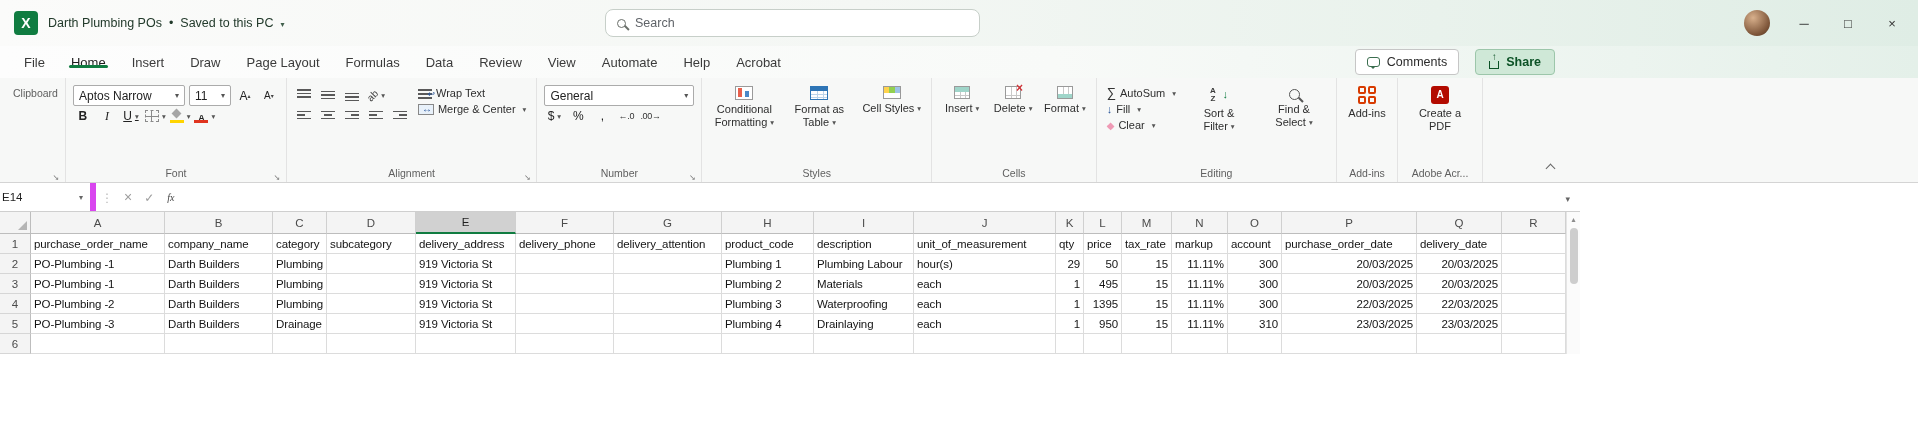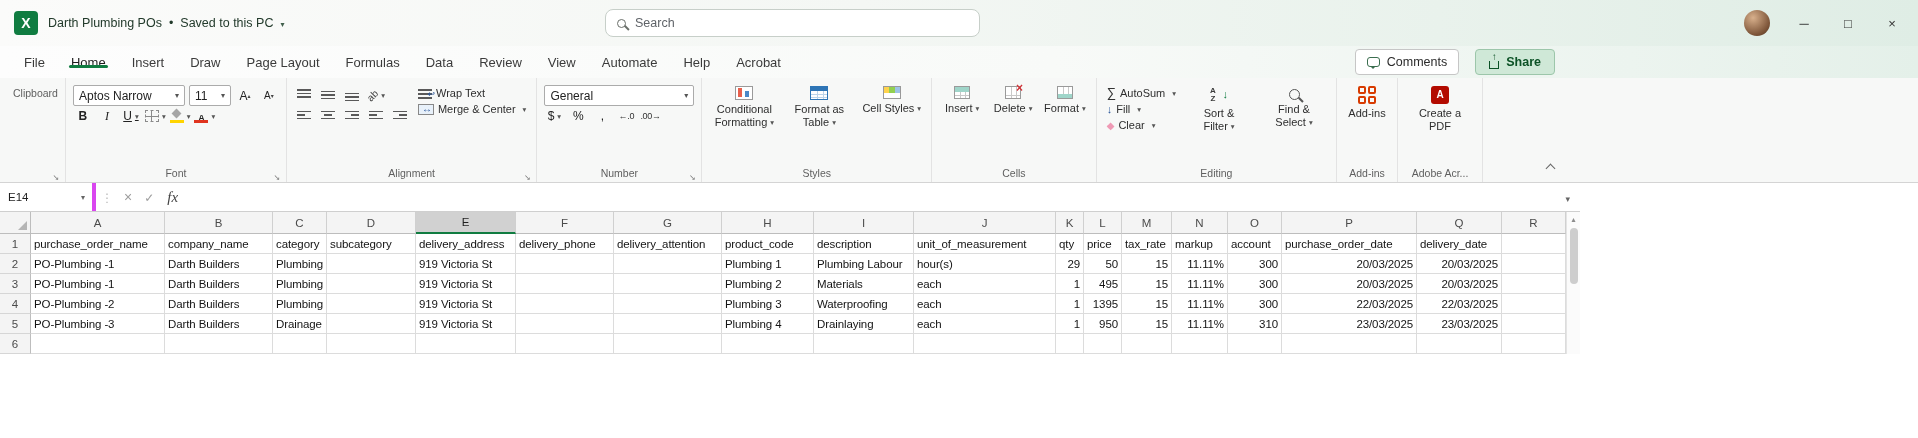--- a/index.html
+++ b/index.html
@@ -144,27 +144,27 @@
   .ic-pdf{width:18px;height:18px;background:#b30b00;border-radius:3px;color:#fff;display:flex;
     align-items:center;justify-content:center;font-size:10px;font-weight:700}
   .ic-pdf::before{content:"A"}
   .ribbon-collapse{position:absolute;left:1546px;bottom:10px;width:10px;height:10px}
   .ribbon-collapse::before{content:"";position:absolute;left:1px;top:3px;width:6px;height:6px;
     border-left:1.5px solid #666;border-top:1.5px solid #666;transform:rotate(45deg)}
 
   
   .fbar{height:29px;width:1580px;background:#fff;border-bottom:1px solid #cfcfcf;display:flex;
     align-items:center;position:relative}
-  .namebox{width:96px;height:100%;display:flex;align-items:center;padding:0 7px 0 8px;
-    font-size:11.5px;color:#1f1f1f;border-right:4px solid #d946ef}
+  .namebox{width:96px;height:100%;display:flex;align-items:center;padding:0 7px 0 2px;
+    font-size:11.5px;color:#1f1f1f;border-right:6px solid #d946ef}
   .namebox::after{content:"▾";font-size:8px;color:#666;margin-left:auto}
   .fb-dots::before{content:"⋮";color:#b9b9b9;font-size:12px;padding:0 5px}
   .fb-x::before{content:"×";color:#9d9d9d;font-size:14px;padding:0 6px}
   .fb-check::before{content:"✓";color:#9d9d9d;font-size:12px;padding:0 6px}
-  .fb-fx{font-style:italic;font-family:"Liberation Serif",serif;font-size:15px;color:#444;padding:0 7px}
+  .fb-fx{font-style:italic;font-family:"Liberation Serif",serif;font-size:10px;color:#444;padding:0 7px}
   .fb-input{flex:1;height:100%;display:flex;align-items:center;font-size:11.5px;color:#111;padding-left:8px}
   .fb-expand{position:absolute;right:10px}
   .fb-expand::before{content:"▾";font-size:9px;color:#666}
 
   
   .sheet{position:relative;height:226px;width:1918px;background:#fff}
   .grid{position:absolute;left:0;top:0;width:1566px}
   .grow{display:flex}
   .gcorner{flex:0 0 31px;width:31px;height:22px;background:#f4f4f4;border-right:1px solid #bdbdbd;
     border-bottom:1px solid #bdbdbd;position:relative}

